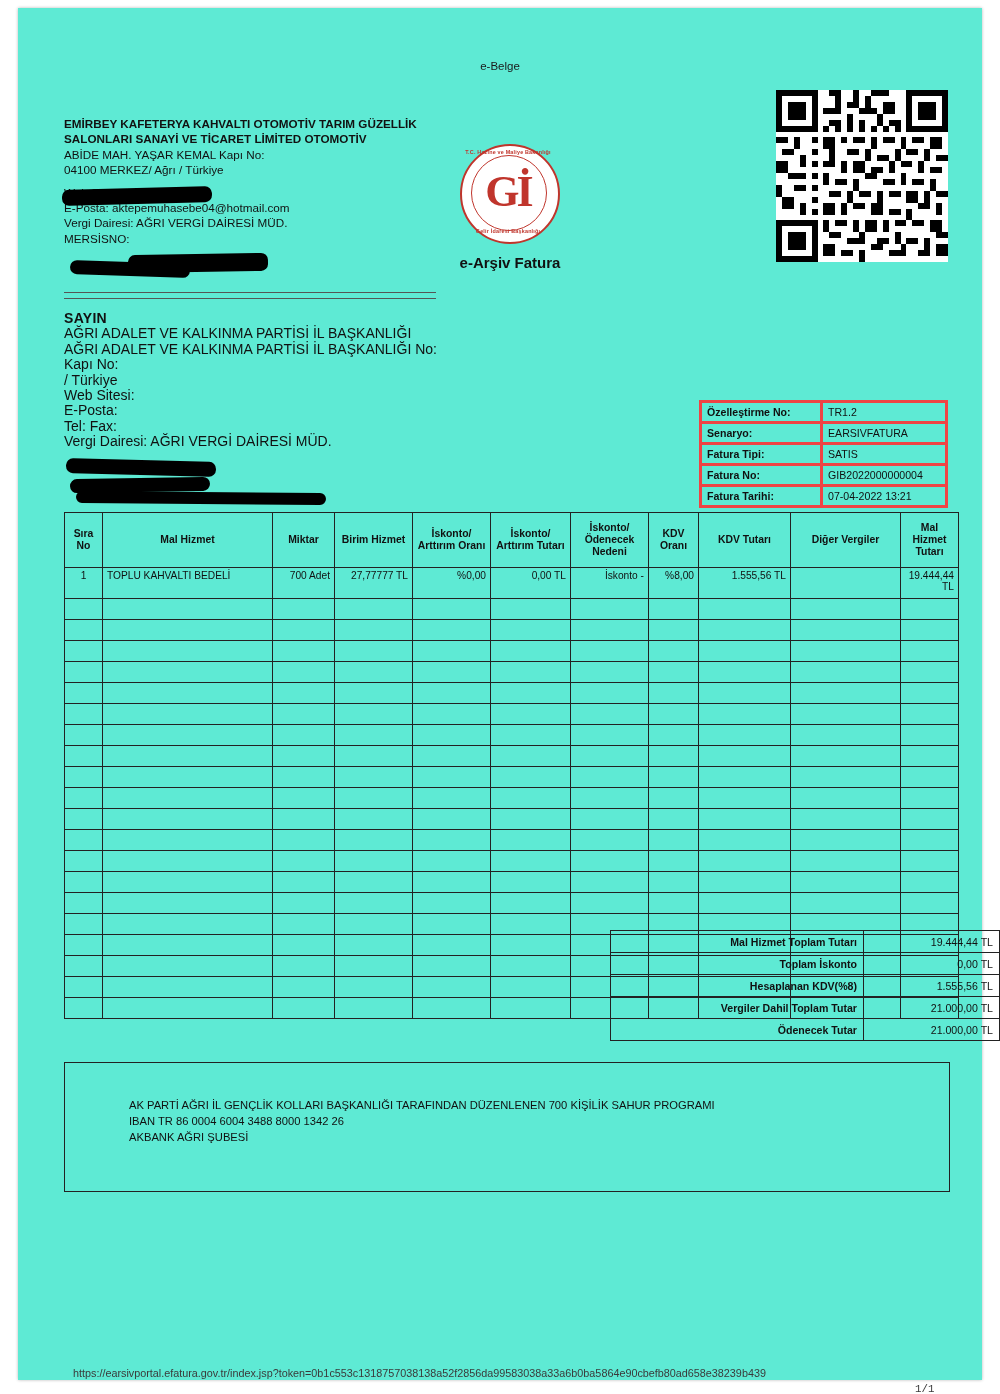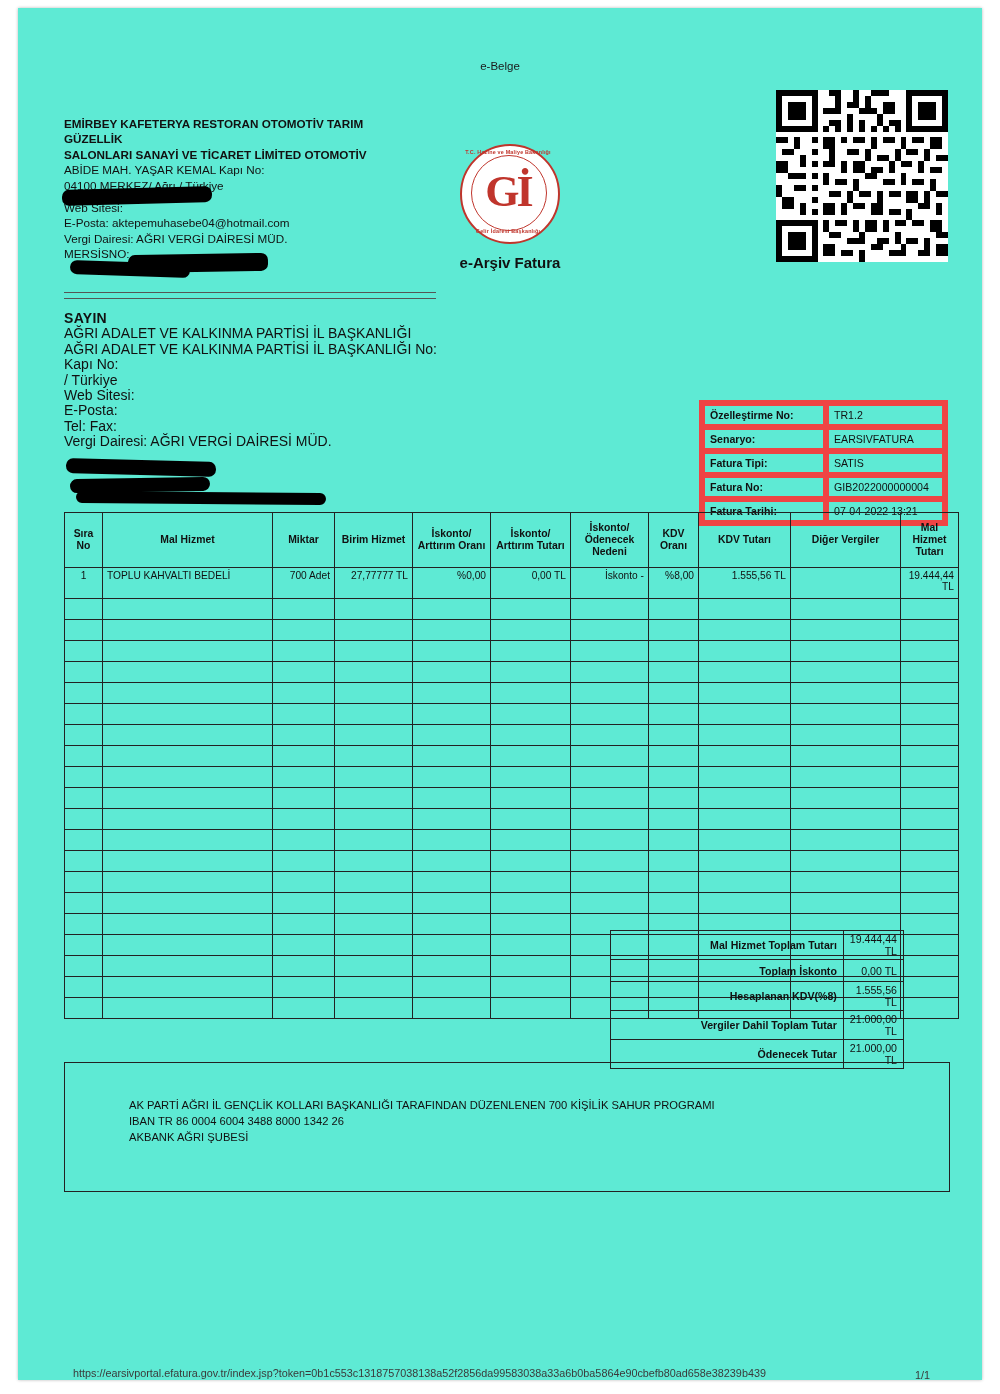--- a/index.html
+++ b/index.html
@@ -143,21 +143,21 @@
   
   .meta-table {
     position: absolute;
     left: 681px;
     top: 392px;
     width: 249px;
     border-collapse: collapse;
     font-size: 10.6px;
   }
   .meta-table td {
-    border: 6px solid #ef4444;
+    border: 3px solid #ef4444;
     padding: 2px 5px;
     height: 14px;
     color: #111;
   }
   .meta-table td.k {
     font-weight: bold;
     width: 108px;
   }
 
   
@@ -190,21 +190,21 @@
   .items tbody tr.filled td { height: 26px; }
   .c-center { text-align: center; }
   .c-right { text-align: right; }
   .c-left { text-align: left; }
 
   
   .totals {
     position: absolute;
     left: 592px;
     top: 922px;
-    width: 294px;
+    width: 390px;
     border-collapse: collapse;
     font-size: 10.6px;
     color: #111;
   }
   .totals td {
     border: 1px solid #222;
     height: 17px;
     padding: 2px 6px;
   }
   .totals td.lbl {
@@ -247,33 +247,34 @@
   .footer .url {
     position: absolute;
     left: 42px;
     top: 0;
     white-space: nowrap;
     padding-left: 31px;
   }
   .footer .pg {
     position: absolute;
     left: 915px;
-    top: 2px;
+    top: 16px;
+    font-family: Liberation Mono, monospace;
   }
 </style>
 </head>
 <body>
 
 <div id="page">
   <div class="sheet">
 
     <div class="ebelge-label">e-Belge</div>
 
     <div class="seller-block">
-      <div class="strong">EMİRBEY KAFETERYA RESTORAN OTOMOTİV TARIM GÜZELLİK</div>
+      <div class="strong">EMİRBEY KAFETERYA KAHVALTI OTOMOTİV TARIM GÜZELLİK</div>
       <div class="strong">SALONLARI SANAYİ VE TİCARET LİMİTED OTOMOTİV</div>
       <div>ABİDE MAH. YAŞAR KEMAL  Kapı No:</div>
       <div>04100 MERKEZ/ Ağrı / Türkiye</div>
       <div style="height:7px"></div>
       <div>Web Sitesi:</div>
       <div>E-Posta: aktepemuhasebe04@hotmail.com</div>
       <div>Vergi Dairesi: AĞRI VERGİ DAİRESİ MÜD.</div>
       <div>MERSİSNO:</div>
     </div>
 

